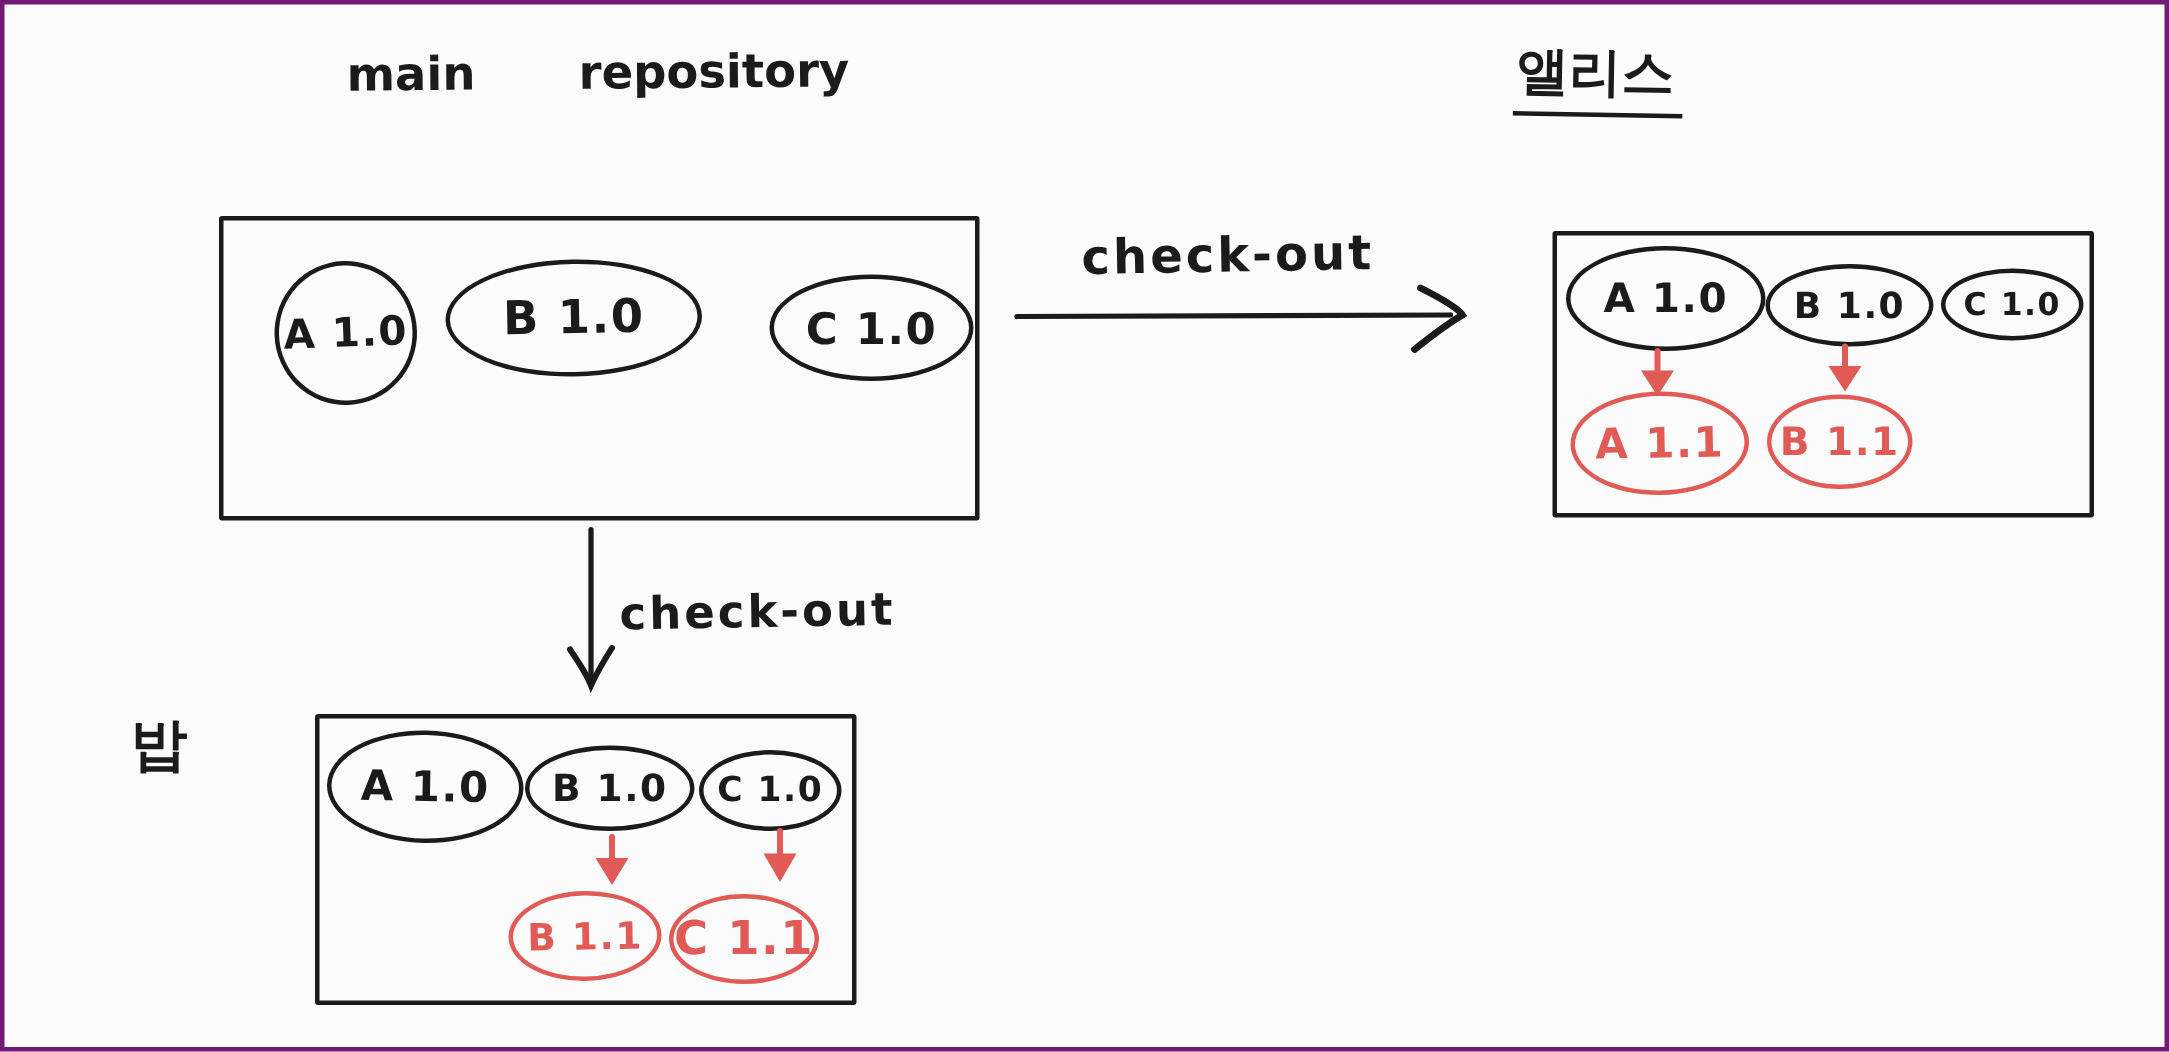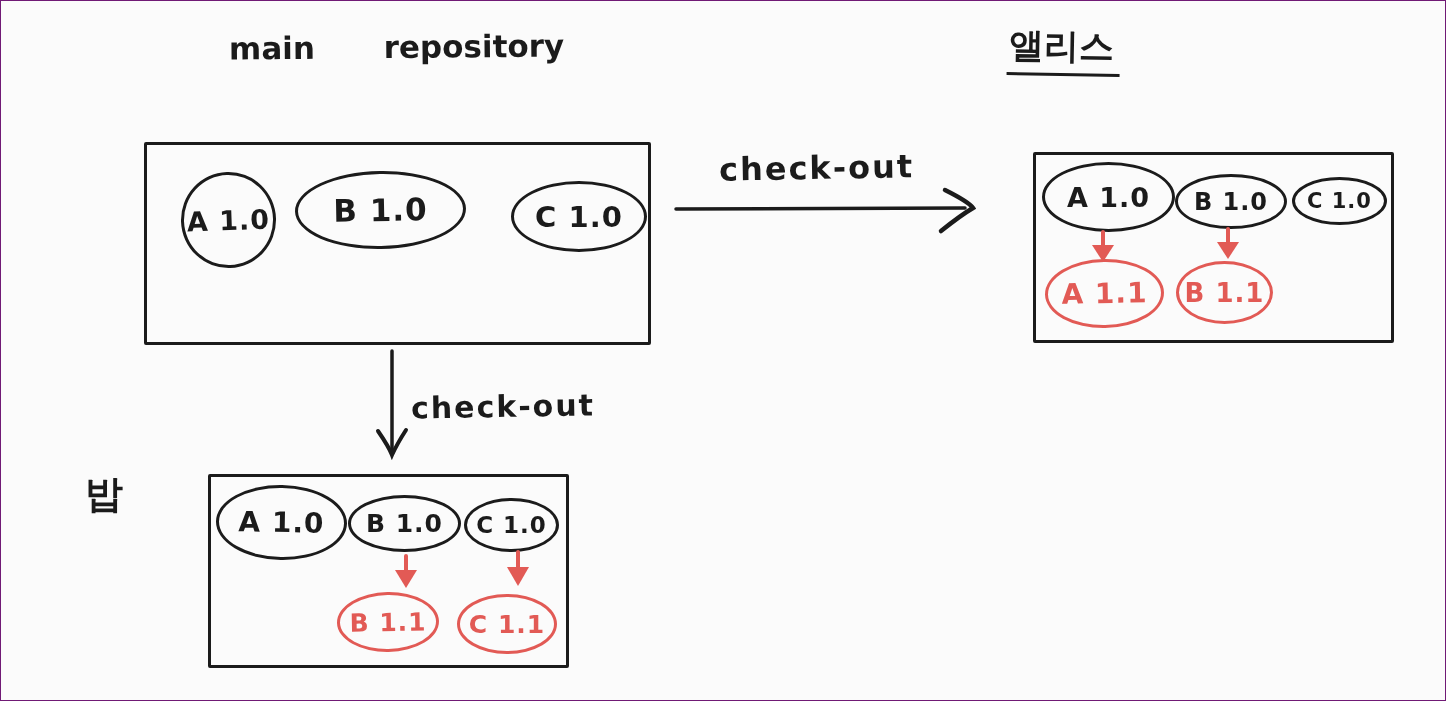--- a/index.html
+++ b/index.html
@@ -11,21 +11,21 @@
   body{
     background:#e9e9e9;
     font-family:"DejaVu Sans", sans-serif;
   }
   .canvas{
     position:relative;
     width:1446px;
     height:701px;
     background:var(--bg);
     overflow:hidden;
-    border:1px solid #701a75;
+    border:3px solid #701a75;
     box-sizing:border-box;
     color:var(--ink);
   }
   .hand{
     font-family:"DejaVu Sans", sans-serif;
     font-weight:bold;
     color:var(--ink);
     white-space:nowrap;
   }
   .box{
@@ -139,18 +139,18 @@
       <path d="M3 14 L25 14 L14 32 Z" fill="#e25a55"></path>
     </svg>
     <svg class="abs" style="left:293px;top:75px;" width="28" height="36" viewBox="0 0 28 36">
       <path d="M14 0 L14 18" stroke="#e25a55" stroke-width="4" stroke-linecap="round"></path>
       <path d="M3 15 L25 15 L14 34 Z" fill="#e25a55"></path>
     </svg>
 
     <div class="ell red" style="left:126px;top:115px;width:102px;height:60px;font-size:25px;transform:rotate(-1deg);">
       <span>B 1.1</span>
     </div>
-    <div class="ell red" style="left:246px;top:117px;width:100px;height:60px;font-size:25px;">
+    <div class="ell red" style="left:233px;top:117px;width:100px;height:60px;font-size:31px;">
       <span>C 1.1</span>
     </div>
   </div>
 
 </div>
 
 </body></html>

